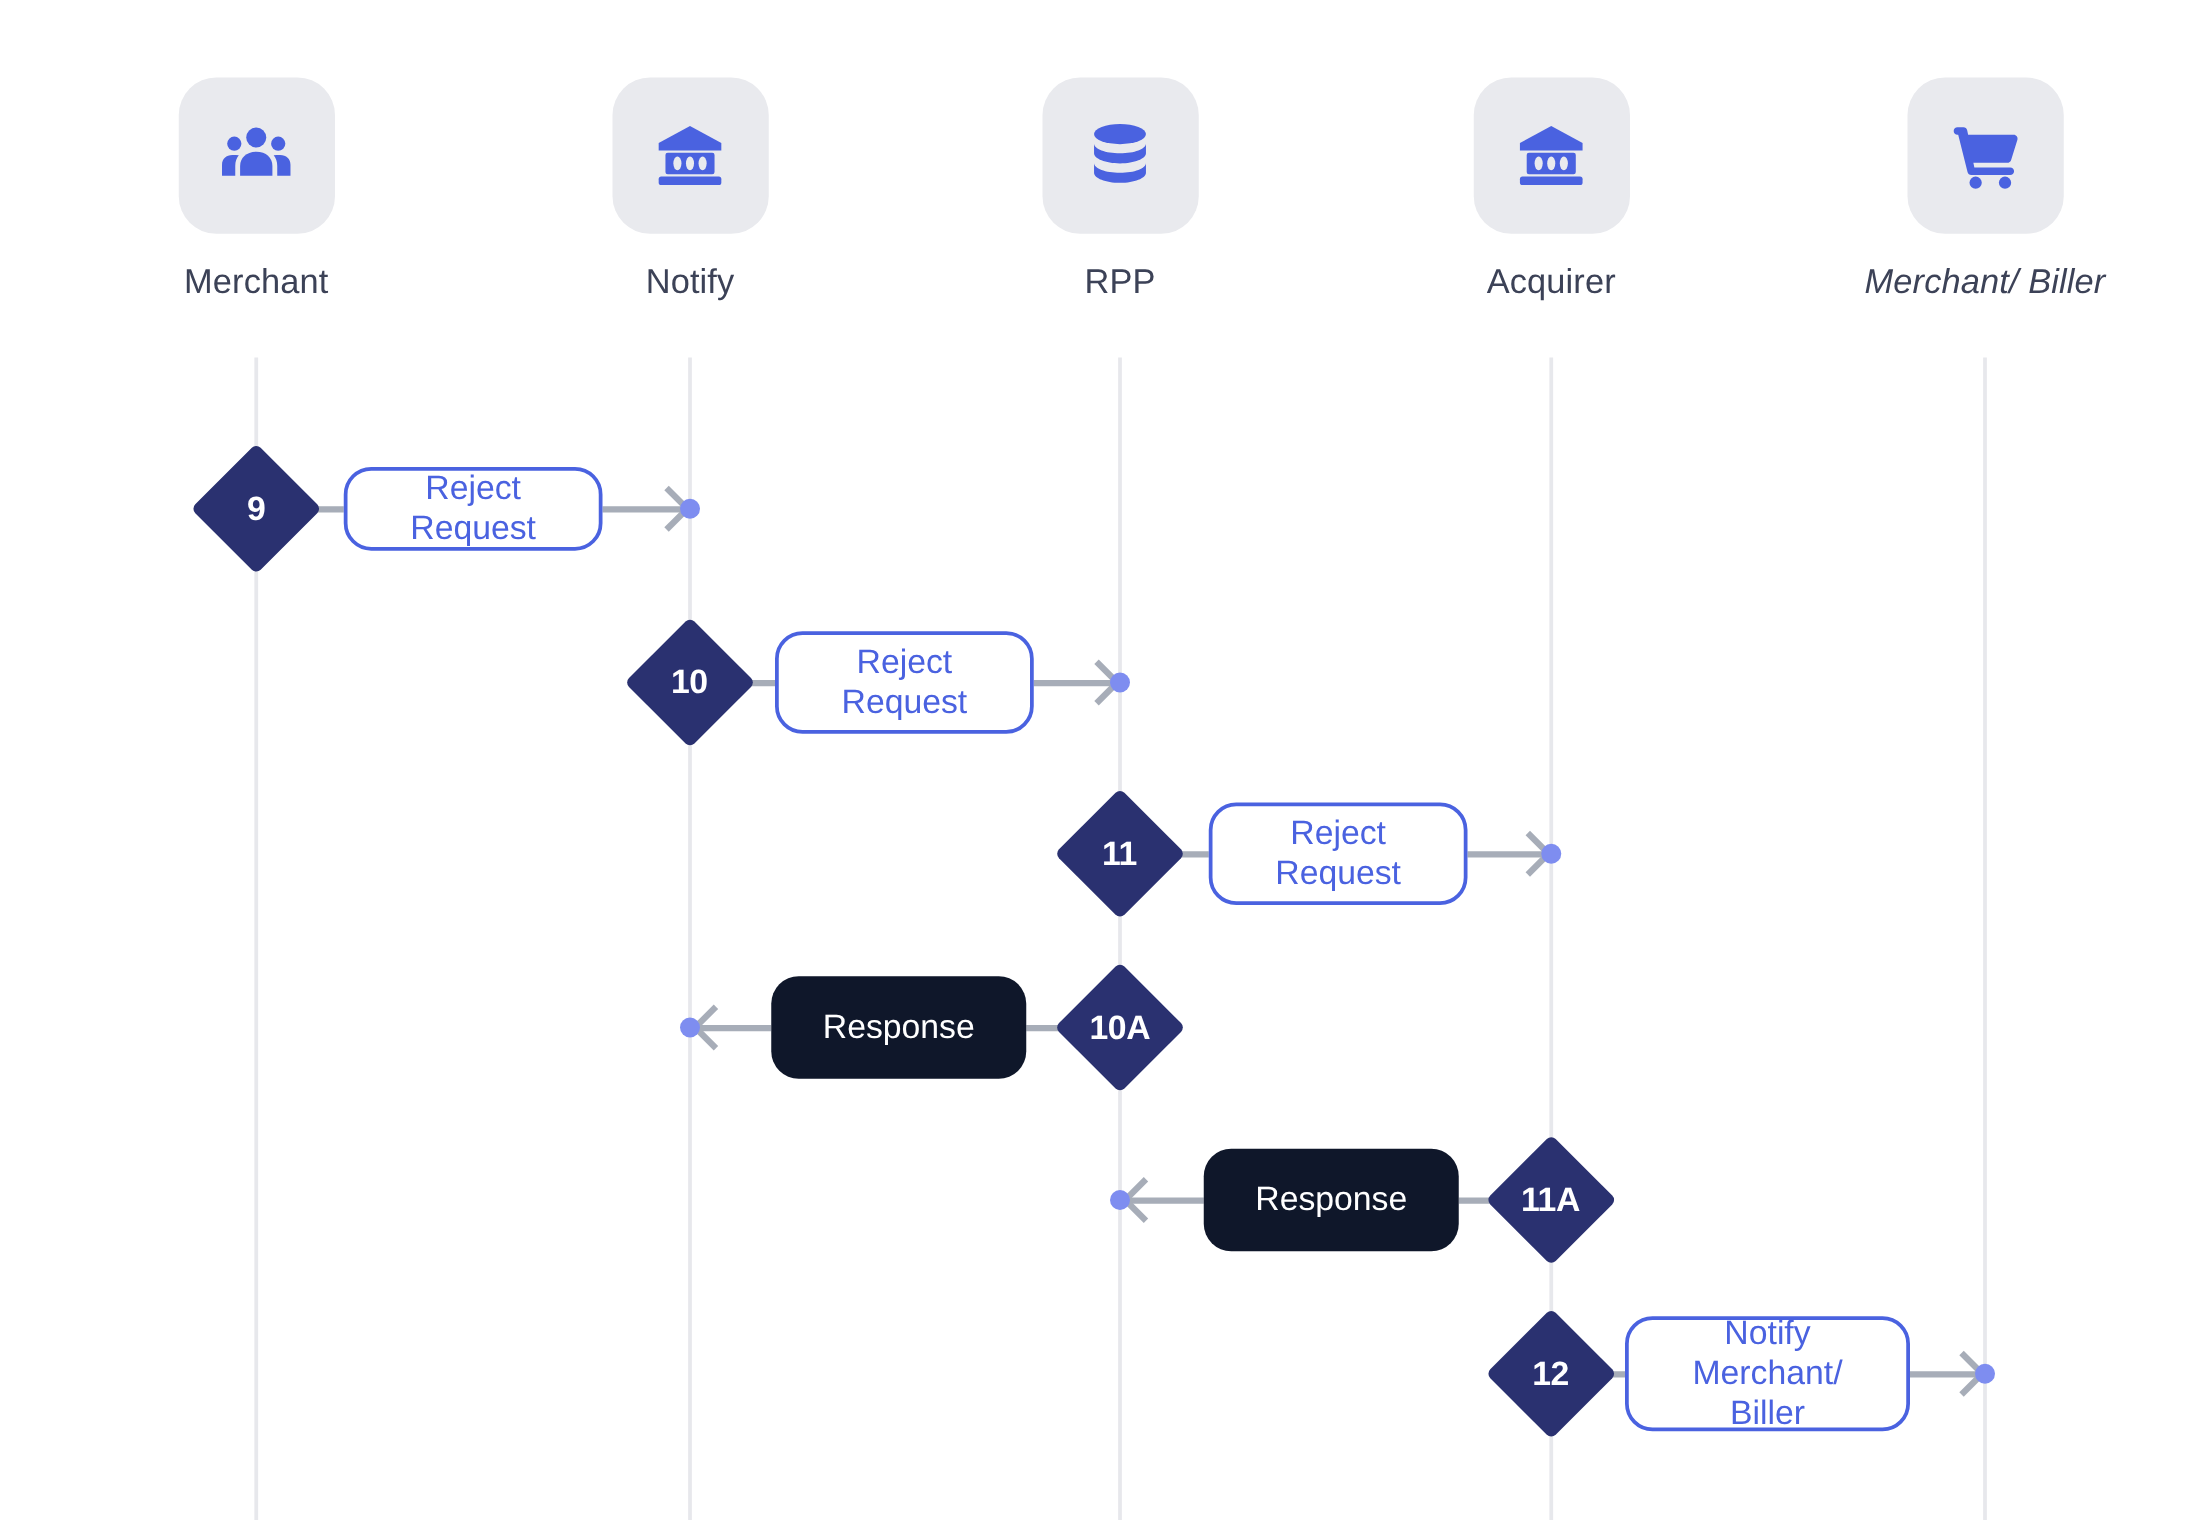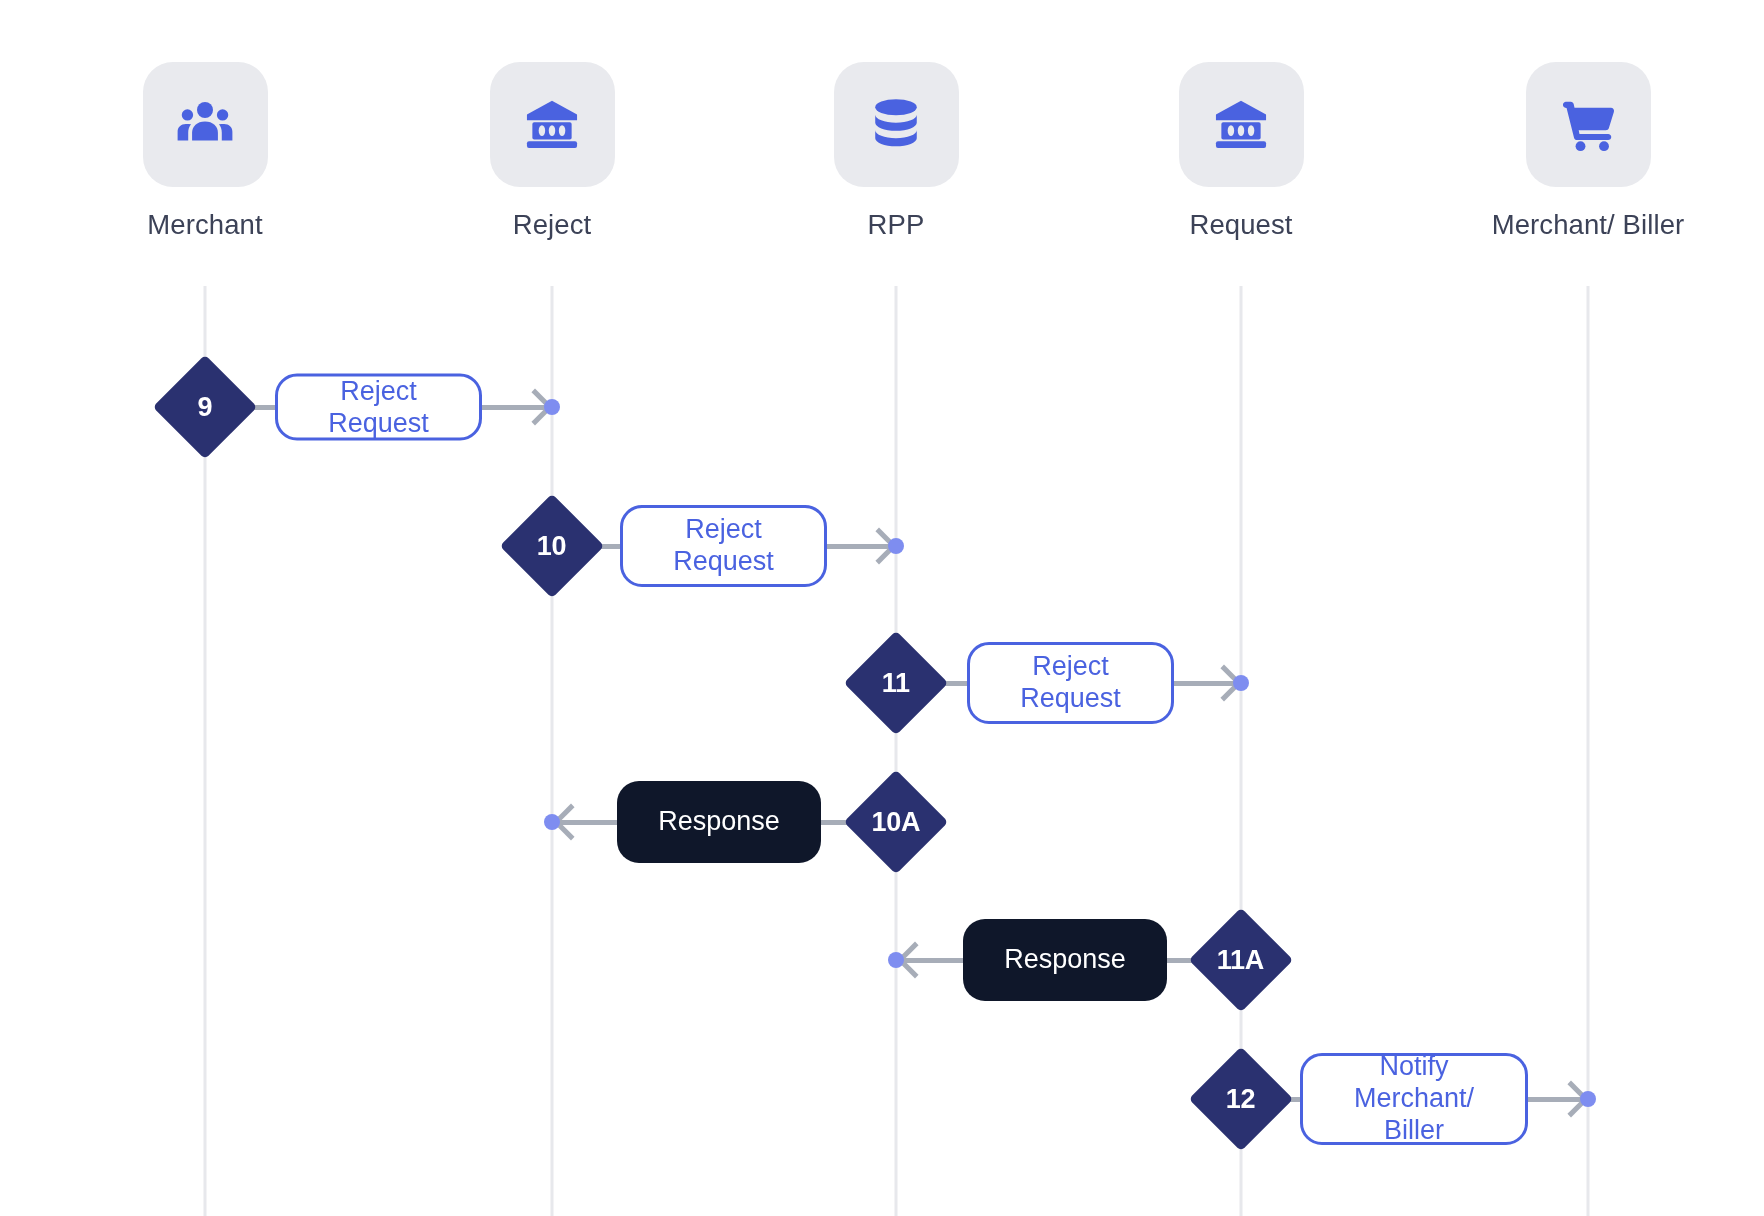--- a/index.html
+++ b/index.html
@@ -146,21 +146,21 @@
             <svg width="62" height="62" viewBox="0 0 24 24" fill="#4a62e0">
       <path d="M12 2.6 2.3 7.9v2.3h19.4V7.9L12 2.6z"></path>
       <rect x="4.4" y="10.9" width="15.2" height="6.7" rx="0.7"></rect>
       <rect x="2.3" y="18.3" width="19.4" height="2.6" rx="0.8"></rect>
       <ellipse cx="8.1" cy="14.2" rx="1.25" ry="2.1" fill="#e9eaee"></ellipse>
       <ellipse cx="12" cy="14.2" rx="1.25" ry="2.1" fill="#e9eaee"></ellipse>
       <ellipse cx="15.9" cy="14.2" rx="1.25" ry="2.1" fill="#e9eaee"></ellipse>
     </svg>
           </span>
         </div>
-        <div class="lane-label">Reject</div>
+        <div class="lane-label">Notify</div>
       </div>
       <div class="lane-head" style="left: 896px; top: 62px;">
         <div class="lane-tile">
           <span>
             <svg width="56" height="60" viewBox="0 0 24 26" fill="#4a62e0">
       <ellipse cx="12" cy="5.3" rx="9" ry="3.5"></ellipse>
       <path d="M3 8.6v3.4c0 1.9 4 3.5 9 3.5s9-1.6 9-3.5V8.6c0 1.9-4 3.4-9 3.4s-9-1.5-9-3.4z"></path>
       <path d="M3 15.3v3.4c0 1.9 4 3.5 9 3.5s9-1.6 9-3.5v-3.4c0 1.9-4 3.4-9 3.4s-9-1.5-9-3.4z"></path>
     </svg>
           </span>
@@ -173,23 +173,23 @@
             <svg width="62" height="62" viewBox="0 0 24 24" fill="#4a62e0">
       <path d="M12 2.6 2.3 7.9v2.3h19.4V7.9L12 2.6z"></path>
       <rect x="4.4" y="10.9" width="15.2" height="6.7" rx="0.7"></rect>
       <rect x="2.3" y="18.3" width="19.4" height="2.6" rx="0.8"></rect>
       <ellipse cx="8.1" cy="14.2" rx="1.25" ry="2.1" fill="#e9eaee"></ellipse>
       <ellipse cx="12" cy="14.2" rx="1.25" ry="2.1" fill="#e9eaee"></ellipse>
       <ellipse cx="15.9" cy="14.2" rx="1.25" ry="2.1" fill="#e9eaee"></ellipse>
     </svg>
           </span>
         </div>
-        <div class="lane-label">Request</div>
-      </div>
-      <div class="lane-head" style="left: 1588px; top: 62px;">
+        <div class="lane-label">Acquirer</div>
+      </div>
+      <div class="lane-head" style="left: 1588px; top: 62px; font-style: italic;">
         <div class="lane-tile">
           <span>
             <svg width="62" height="62" viewBox="0 0 24 24" fill="#4a62e0">
       <path d="M2.3 4.2c0-.65.53-1.18 1.18-1.18h1.85c.55 0 1.03.38 1.15.92l.3 1.4h14.1c.8 0 1.38.76 1.16 1.53l-1.95 6.3c-.16.53-.64.88-1.19.88H8.4l.3 1.4h11.1c.66 0 1.2.53 1.2 1.18 0 .65-.54 1.18-1.2 1.18H7.75c-.56 0-1.04-.38-1.16-.92L3.7 5.38h-.22c-.65 0-1.18-.53-1.18-1.18z"></path>
       <circle cx="9.1" cy="20.2" r="1.9"></circle>
       <circle cx="18.2" cy="20.2" r="1.9"></circle>
     </svg>
           </span>
         </div>
         <div class="lane-label">Merchant/ Biller</div>

